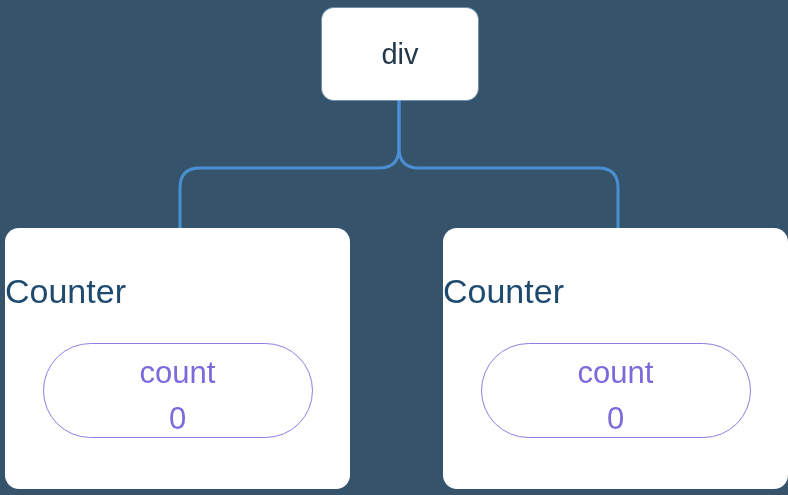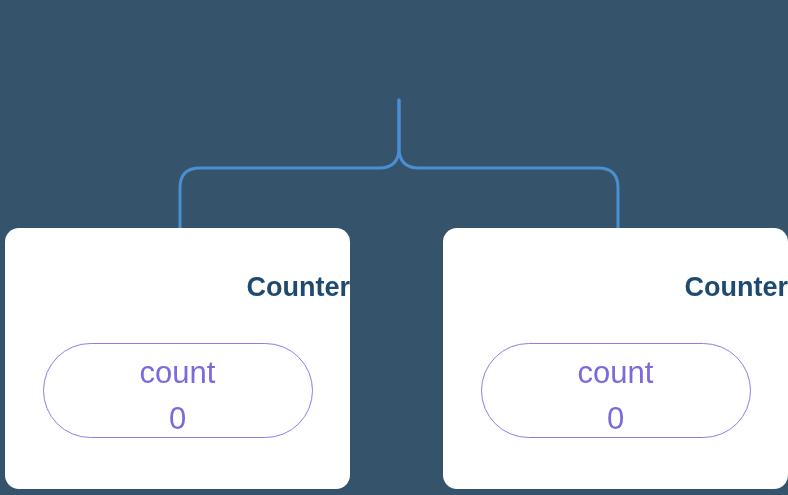--- a/index.html
+++ b/index.html
@@ -30,22 +30,22 @@
     box-shadow:0 0 0 1px rgba(180,210,235,.5);
   }
   .component-card{
     position:absolute;top:228px;width:345px;height:261px;
     background:var(--card-bg);border-radius:14px;
   }
   .card-left{left:5px;}
   .card-right{left:443px;}
   .component-title{
     position:absolute;top:44px;width:100%;
-    text-align:right;
-    font-size:27px;font-weight:700;color:var(--title-text);
+    text-align:left;
+    font-size:34px;font-weight:400;color:var(--title-text);
   }
   .state-pill{
     position:absolute;top:115px;left:50%;transform:translateX(-50%);
     width:270px;height:95px;
     border:1.6px solid var(--state-border);
     border-radius:60px;
     display:flex;align-items:stretch;
     color:var(--state-purple);
     font-size:31px;
     overflow:hidden;
@@ -64,20 +64,23 @@
 </head>
 <body>
 
 <div class="canvas">
 
   <svg class="connector-svg" viewBox="0 0 788 495" xmlns="http://www.w3.org/2000/svg">
     <path d="M399 100 L399 148 Q399 168 379 168 L200 168 Q180 168 180 188 L180 228"></path>
     <path d="M399 100 L399 148 Q399 168 419 168 L598 168 Q618 168 618 188 L618 228"></path>
   </svg>
 
+  <div class="root-node">
+    <span>div</span>
+  </div>
 
   <div class="component-card card-left">
     <div class="component-title">Counter</div>
     <div class="state-pill">
       <div class="state-key">count</div>
       <div class="state-divider"></div>
       <div class="state-value">0</div>
     </div>
   </div>
 

